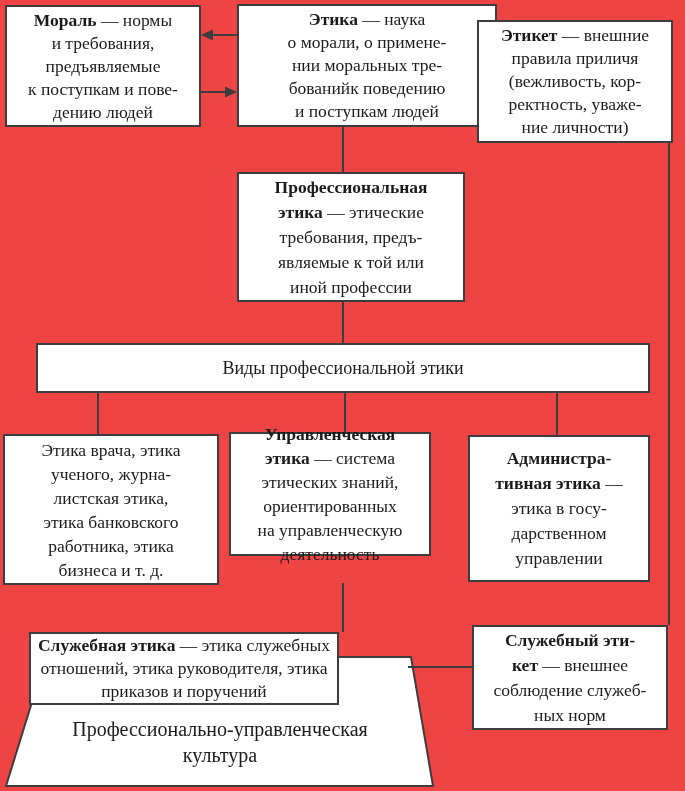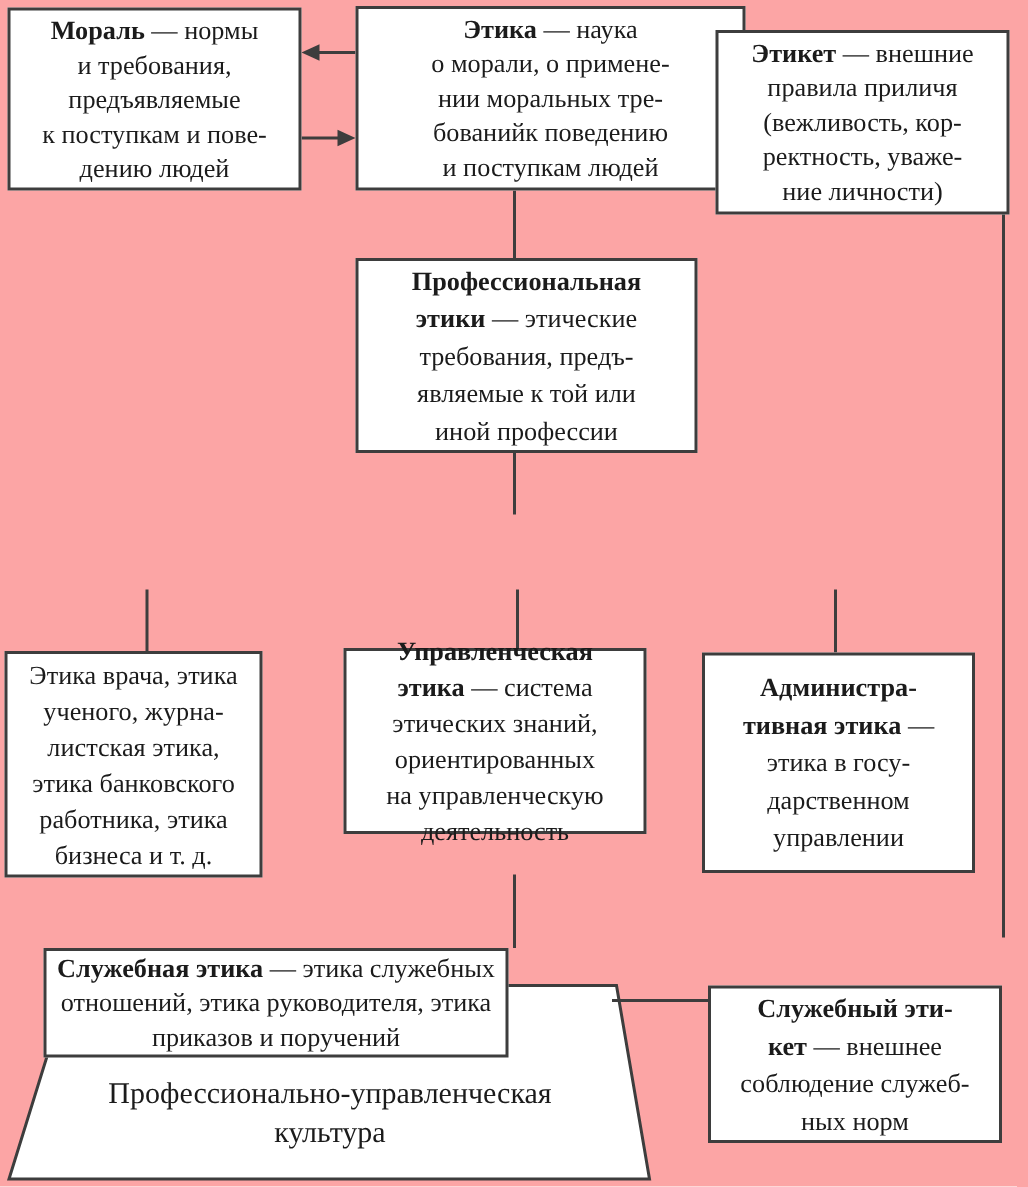--- a/index.html
+++ b/index.html
@@ -1,19 +1,19 @@
 <!DOCTYPE html>
 <html><head>
 <meta charset="utf-8">
 <style>
   html,body{margin:0;padding:0;background:#ffffff;}
   #canvas{
     position:relative;
     width:685px;height:791px;
-    background:#fca5a5;
+    background:#ef4444;
     font-family:"Liberation Serif","DejaVu Serif",serif;
     color:#1b1b1b;
     overflow:hidden;
   }
   #wires{position:absolute;left:0;top:0;width:685px;height:791px;z-index:0;}
   .box{
     position:absolute;
     box-sizing:border-box;
     border:2px solid #3d3d3d;
     background:#ffffff;
@@ -29,28 +29,28 @@
   }
   .txt b{font-weight:bold;}
   
   .b-moral{left:5px;top:5px;width:196px;height:122px;}
   .b-etika{left:237px;top:4px;width:260px;height:123px;}
   .b-etiket{left:477px;top:20px;width:196px;height:123px;}
   .b-prof{left:237px;top:172px;width:228px;height:130px;}
   .b-prof .txt{line-height:25px;}
   .b-vidy{left:36px;top:343px;width:614px;height:50px;}
   .b-vidy .txt{font-size:18px;}
-  .b-vrach{left:3px;top:434px;width:172px;height:151px;}
+  .b-vrach{left:3px;top:434px;width:216px;height:151px;}
   .b-vrach .txt{line-height:24px;}
   .b-uprav{left:229px;top:432px;width:202px;height:124px;}
   .b-uprav .txt{line-height:24px;}
   .b-admin{left:468px;top:435px;width:182px;height:147px;}
   .b-admin .txt{line-height:25px;}
   .b-sl-etika{left:29px;top:632px;width:310px;height:73px;}
-  .b-sl-etiket{left:472px;top:625px;width:196px;height:105px;margin-top:32px;}
+  .b-sl-etiket{left:472px;top:625px;width:196px;height:105px;}
   .b-sl-etiket .txt{line-height:25px;}
   .trap-label{
     position:absolute;left:0;top:716px;width:440px;
     z-index:1;display:flex;justify-content:center;
   }
   .trap-label .txt{font-size:20px;line-height:26px;}
 </style>
 </head>
 <body>
 
@@ -97,26 +97,29 @@
   <div class="box b-etiket">
     <div class="txt"><b>Этикет</b><span>&nbsp;— внешние
 правила приличя
 (вежливость, кор-
 ректность, уваже-
 ние личности)</span></div>
   </div>
 
   <div class="box b-prof">
     <div class="txt"><b>Профессиональная
-этики</b><span>&nbsp;— этические
+этика</b><span>&nbsp;— этические
 требования, предъ-
 являемые к той или
 иной профессии</span></div>
   </div>
 
+  <div class="box b-vidy">
+    <div class="txt"><b></b><span>Виды профессиональной этики</span></div>
+  </div>
 
   <div class="box b-vrach">
     <div class="txt"><b></b><span>Этика врача, этика
 ученого, журна-
 листская этика,
 этика банковского
 работника, этика
 бизнеса и т. д.</span></div>
   </div>
 

